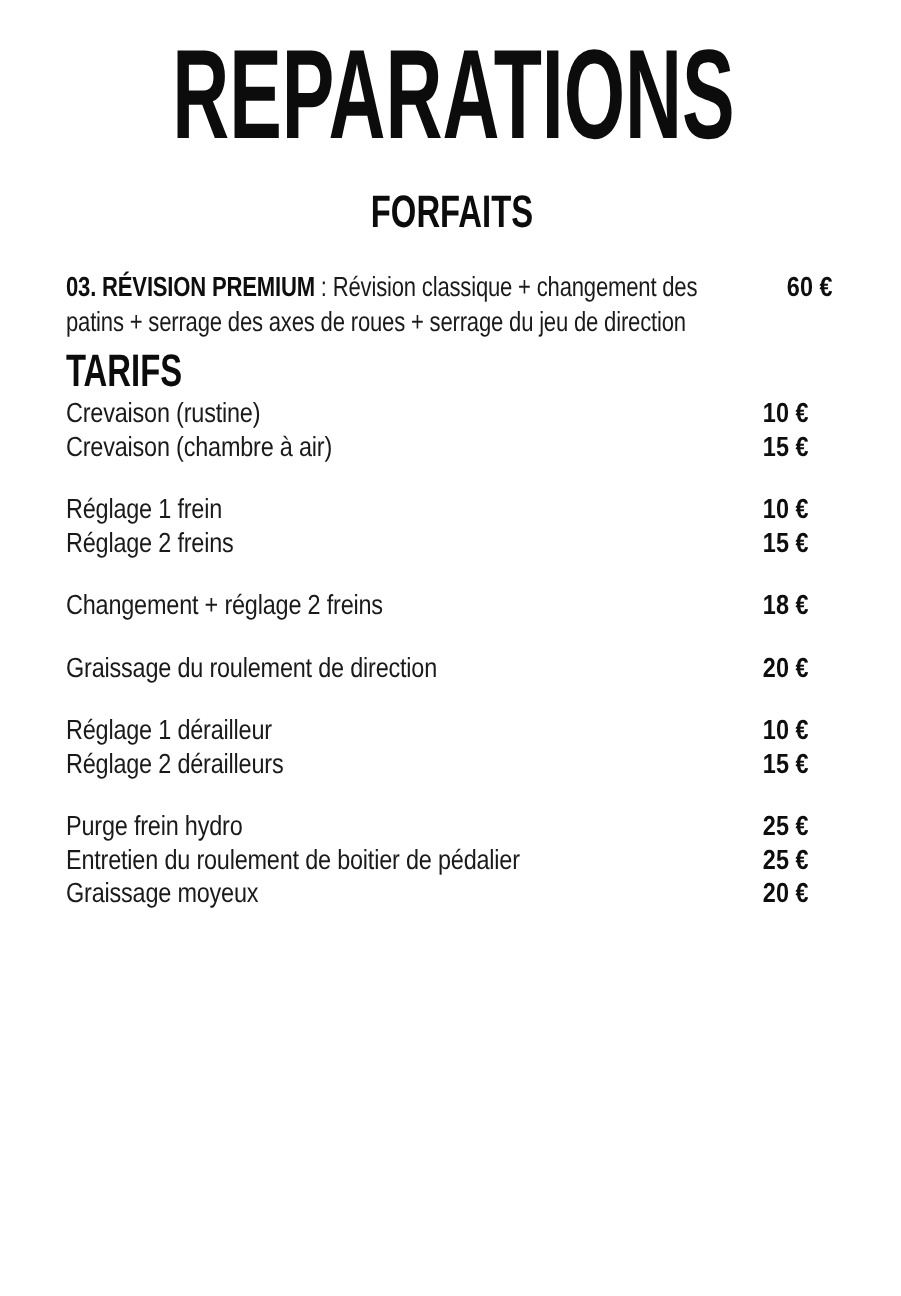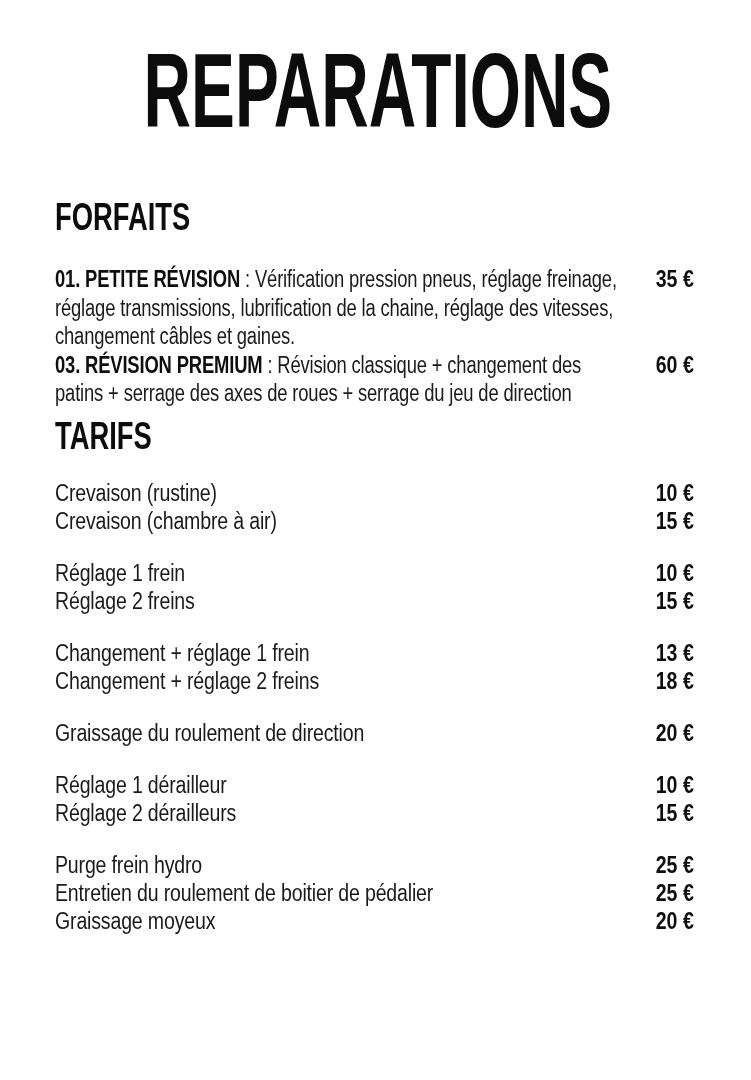--- a/index.html
+++ b/index.html
@@ -11,21 +11,21 @@
     height: 1080px;
     background: #ffffff;
     color: #161616;
     font-family: "Liberation Sans", sans-serif;
     overflow: hidden;
     position: relative;
   }
 
   
   .title-wrap {
-    margin-top: 34px;
+    margin-top: 23px;
     height: 112px;
     text-align: center;
     text-decoration: underline;
   }
   .title {
     display: inline-block;
     font-size: 106px;
     line-height: 112px;
     font-weight: bold;
     color: #0c0c0c;
@@ -43,21 +43,21 @@
   .section-heading .ht {
     display: inline-block;
     font-size: 38px;
     line-height: 40px;
     font-weight: bold;
     color: #0c0c0c;
     white-space: nowrap;
     transform: scaleX(0.72);
     transform-origin: 0 50%;
   }
-  .heading-forfaits { margin-top: 51px; }
+  .heading-forfaits { margin-top: 22px; text-align: center; }
   .heading-tarifs   { margin-top: 8px; }
 
   
   .forfaits-list {
     margin-top: 28px;
     padding: 0 57px 0 55px;
   }
   .forfait-item {
     position: relative;
   }
@@ -84,22 +84,21 @@
     line-height: 28.5px;
     font-weight: bold;
     white-space: nowrap;
     transform: scaleX(0.85);
     transform-origin: 100% 50%;
     color: #0e0e0e;
   }
 
   
   .tarifs-list {
-    margin-top: 23px;
-    padding: 0 57px 0 55px;
+    padding: 0 77px 0 55px;
   }
   .tarif-group {
     margin-bottom: 24px;
   }
   .tarif-row {
     display: flex;
     justify-content: space-between;
     align-items: center;
     height: 28px;
   }
@@ -130,26 +129,20 @@
 <div class="title-wrap">
   <span class="title">REPARATIONS</span>
 </div>
 
 <div class="section-heading heading-forfaits">
   <span class="ht">FORFAITS</span>
 </div>
 
 <div class="forfaits-list">
 
-  <div class="forfait-item">
-    <div class="forfait-text">
-      <span class="forfait-label">01. PETITE RÉVISION</span><span class="forfait-desc"> : Vérification pression pneus, réglage freinage, réglage transmissions, lubrification de la chaine, réglage des vitesses, changement câbles et gaines.</span>
-    </div>
-    <span class="forfait-price">35 €</span>
-  </div>
 
 
   <div class="forfait-item">
     <div class="forfait-text">
       <span class="forfait-label">03. RÉVISION PREMIUM</span><span class="forfait-desc"> : Révision classique + changement des patins + serrage des axes de roues + serrage du jeu de direction</span>
     </div>
     <span class="forfait-price">60 €</span>
   </div>
 
 </div>
@@ -177,24 +170,20 @@
       <span class="tarif-price">10 €</span>
     </div>
     <div class="tarif-row">
       <span class="tarif-label">Réglage 2 freins</span>
       <span class="tarif-price">15 €</span>
     </div>
   </div>
 
   <div class="tarif-group">
     <div class="tarif-row">
-      <span class="tarif-label">Changement + réglage 1 frein</span>
-      <span class="tarif-price">13 €</span>
-    </div>
-    <div class="tarif-row">
       <span class="tarif-label">Changement + réglage 2 freins</span>
       <span class="tarif-price">18 €</span>
     </div>
   </div>
 
   <div class="tarif-group">
     <div class="tarif-row">
       <span class="tarif-label">Graissage du roulement de direction</span>
       <span class="tarif-price">20 €</span>
     </div>

